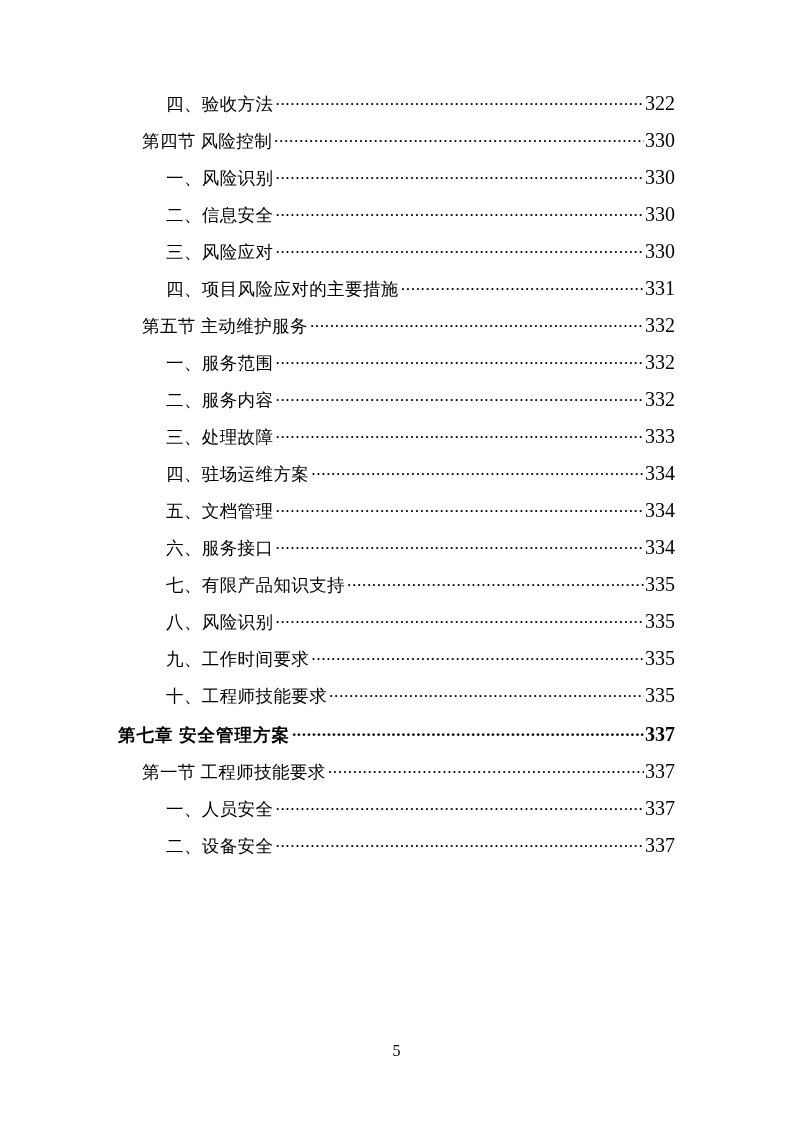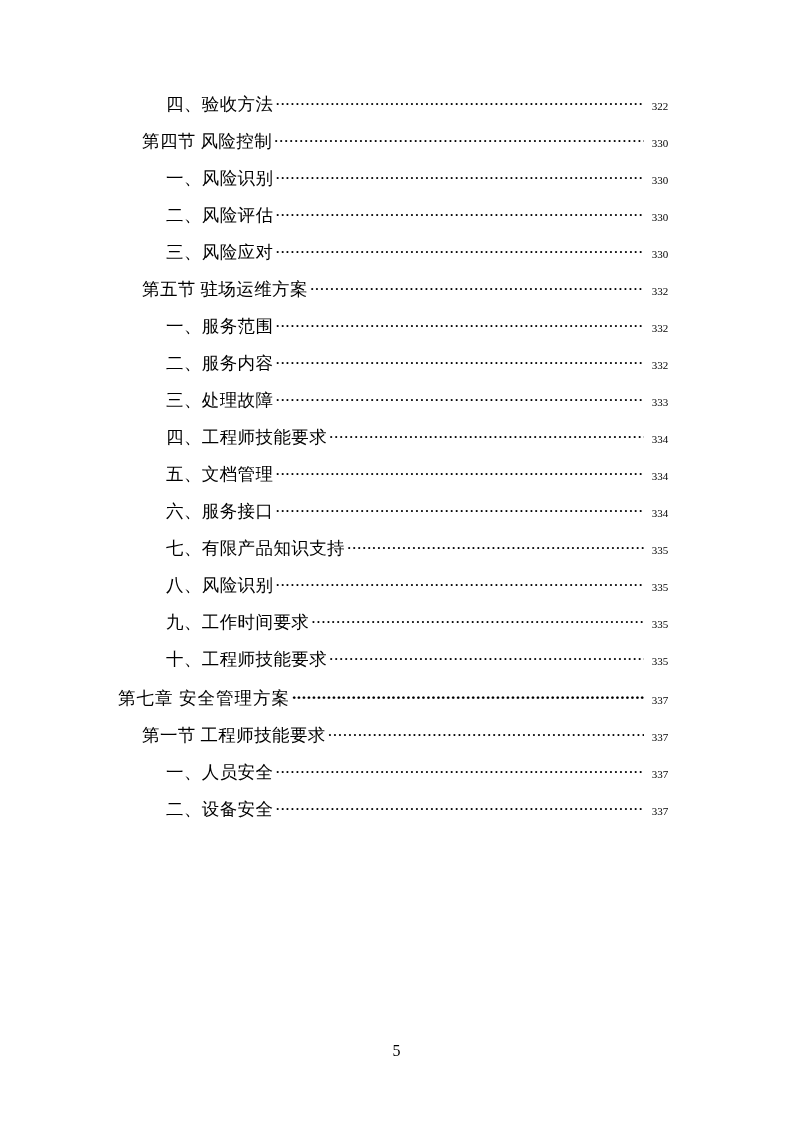--- a/index.html
+++ b/index.html
@@ -62,26 +62,26 @@
     position: absolute;
     left: 0;
     bottom: 0.08em;
     white-space: nowrap;
     font-size: 17.5px;
     letter-spacing: 0.6px;
     color: #000;
   }
   .toc-entry .page-num {
     flex: 0 0 auto;
-    text-align: center;
+    text-align: left;
     min-width: 30px;
-    font-size: 11px;
+    font-size: 20px;
   }
   .lvl-chapter {
-    font-weight: normal;
+    font-weight: bold;
   }
   .lvl-chapter .label {
     letter-spacing: 1px;
   }
   .lvl-chapter .dots::after {
     font-weight: bold;
   }
   .gap-before {
     margin-top: 2px;
   }
@@ -113,33 +113,39 @@
         <span class="page-num">330</span>
       </li>
       <li class="toc-entry lvl-item">
         <span class="indent"></span>
         <span class="label">一、风险识别</span>
         <span class="dots"></span>
         <span class="page-num">330</span>
       </li>
       <li class="toc-entry lvl-item">
         <span class="indent"></span>
-        <span class="label">二、风险评估</span>
+        <span class="label">二、信息安全</span>
         <span class="dots"></span>
         <span class="page-num">330</span>
       </li>
       <li class="toc-entry lvl-item">
         <span class="indent"></span>
         <span class="label">三、风险应对</span>
         <span class="dots"></span>
         <span class="page-num">330</span>
       </li>
+      <li class="toc-entry lvl-item">
+        <span class="indent"></span>
+        <span class="label">四、项目风险应对的主要措施</span>
+        <span class="dots"></span>
+        <span class="page-num">331</span>
+      </li>
       <li class="toc-entry lvl-section">
         <span class="indent"></span>
-        <span class="label">第五节 驻场运维方案</span>
+        <span class="label">第五节 主动维护服务</span>
         <span class="dots"></span>
         <span class="page-num">332</span>
       </li>
       <li class="toc-entry lvl-item">
         <span class="indent"></span>
         <span class="label">一、服务范围</span>
         <span class="dots"></span>
         <span class="page-num">332</span>
       </li>
       <li class="toc-entry lvl-item">
@@ -149,21 +155,21 @@
         <span class="page-num">332</span>
       </li>
       <li class="toc-entry lvl-item">
         <span class="indent"></span>
         <span class="label">三、处理故障</span>
         <span class="dots"></span>
         <span class="page-num">333</span>
       </li>
       <li class="toc-entry lvl-item">
         <span class="indent"></span>
-        <span class="label">四、工程师技能要求</span>
+        <span class="label">四、驻场运维方案</span>
         <span class="dots"></span>
         <span class="page-num">334</span>
       </li>
       <li class="toc-entry lvl-item">
         <span class="indent"></span>
         <span class="label">五、文档管理</span>
         <span class="dots"></span>
         <span class="page-num">334</span>
       </li>
       <li class="toc-entry lvl-item">

